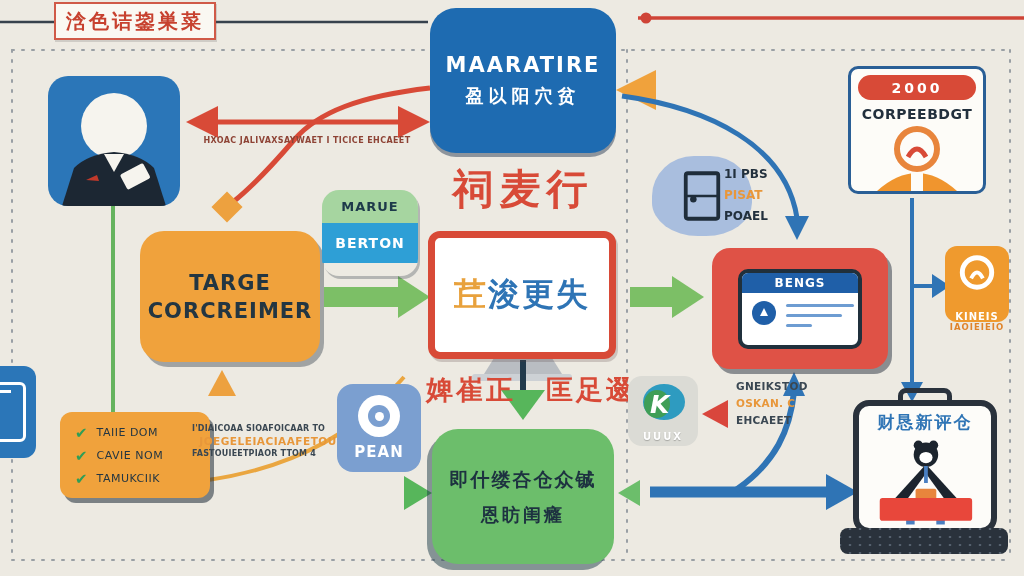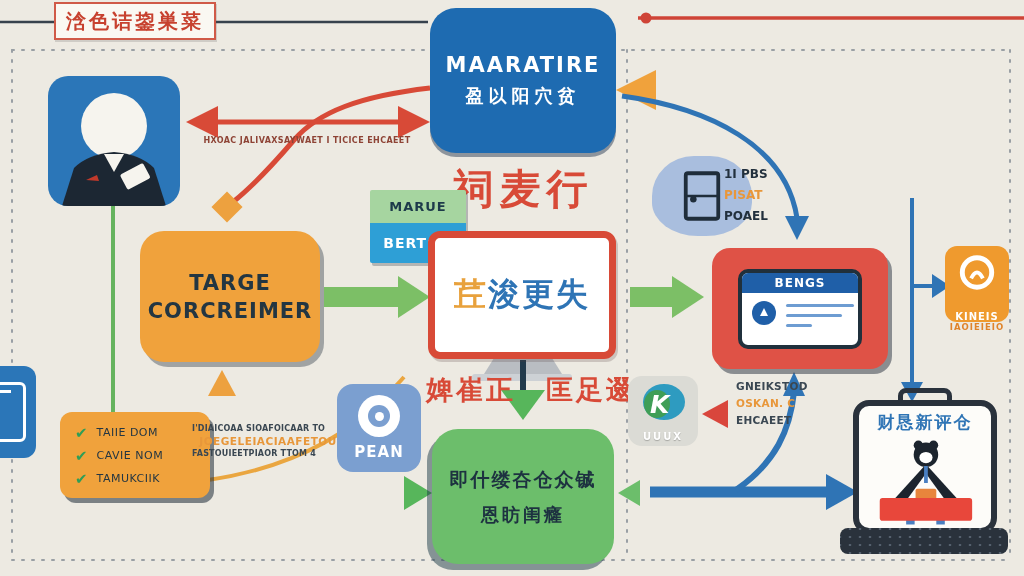--- a/index.html
+++ b/index.html
@@ -46,22 +46,22 @@
 
   
   #avatar-box{left:48px;top:76px;width:132px;height:130px;background:#2B76B8;
     border-radius:20px;overflow:hidden;}
   #arrow-caption{left:188px;top:136px;width:238px;text-align:center;font-size:8px;
     color:#8E4335;font-weight:bold;letter-spacing:.4px;}
   #targe-box{left:140px;top:231px;width:180px;height:131px;background:#F0A23C;
     border-radius:24px;box-shadow:4px 5px 0 rgba(45,58,70,.4);color:#233642;
     display:flex;flex-direction:column;align-items:center;justify-content:center;gap:4px;
     font-weight:bold;font-size:21px;letter-spacing:1px;}
-  #marue-badge{left:322px;top:190px;width:96px;height:73px;border-radius:2px;overflow:hidden;
-    box-shadow:2px 3px 0 rgba(50,60,70,.3);margin-left:48px;}
+  #marue-badge{left:322px;top:190px;width:96px;height:86px;border-radius:17px;overflow:hidden;
+    box-shadow:2px 3px 0 rgba(50,60,70,.3);}
   #marue-badge .top{height:33px;background:#A6D5A0;color:#1D3A4A;font-size:13px;font-weight:bold;
     display:flex;align-items:center;justify-content:center;letter-spacing:1px;}
   #marue-badge .bottom{height:40px;background:#2E9FD6;color:#fff;font-size:14px;font-weight:bold;
     display:flex;align-items:center;justify-content:center;letter-spacing:1px;}
 
   #checklist-box{left:60px;top:412px;width:150px;height:86px;background:#F0A23C;
     border-radius:12px;box-shadow:4px 5px 0 rgba(30,42,54,.55);padding:9px 0 0 15px;}
   .check-row{display:flex;align-items:center;gap:9px;height:23px;}
   .check-glyph{color:#2E9E57;font-size:15px;font-weight:bold;}
   .check-label{color:#243642;font-size:11px;font-weight:normal;letter-spacing:.5px;}
@@ -327,20 +327,30 @@
       <div class="bengs-header">BENGS</div>
       <div class="bengs-body">
         <div class="bengs-avatar"></div>
         <div class="bl bl1"></div>
         <div class="bl bl2"></div>
         <div class="bl bl3"></div>
       </div>
     </div>
   </div>
 
+  <div class="node" id="budget-card">
+    <div class="budget-badge">2000</div>
+    <div class="budget-title">CORPEEBDGT</div>
+    <svg style="position:absolute;left:0;bottom:0;" width="132" height="70" viewBox="0 0 132 70">
+      <path d="M26 70 Q66 34 106 70 Z" fill="#F0952E"></path>
+      <rect x="60" y="48" width="12" height="22" fill="#FDFCF8"></rect>
+      <circle cx="66" cy="28" r="20" fill="#FDFCF8" stroke="#E8853C" stroke-width="6"></circle>
+      <path d="M57 36 Q66 20 75 36" stroke="#D84A37" stroke-width="5" fill="none"></path>
+    </svg>
+  </div>
 
   <div class="node" id="kineis-icon">
     <svg width="64" height="52" viewBox="0 0 64 52">
       <circle cx="32" cy="27" r="15" fill="none" stroke="#FFFFFF" stroke-width="5"></circle>
       <path d="M26 33 Q32 21 38 33" stroke="#FFFFFF" stroke-width="4" fill="none"></path>
     </svg>
     <div class="kineis-label">KINEIS</div>
   </div>
   <div class="node" id="kineis-sub">IAOIEIEIO</div>
 

